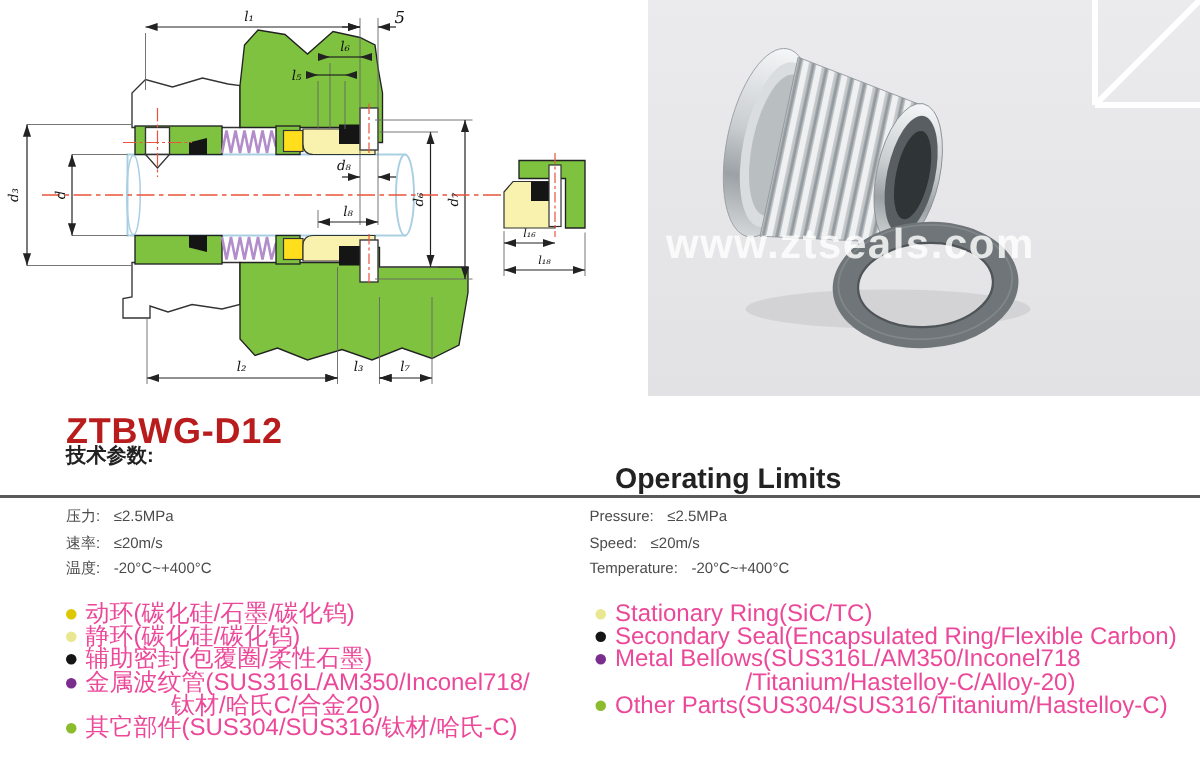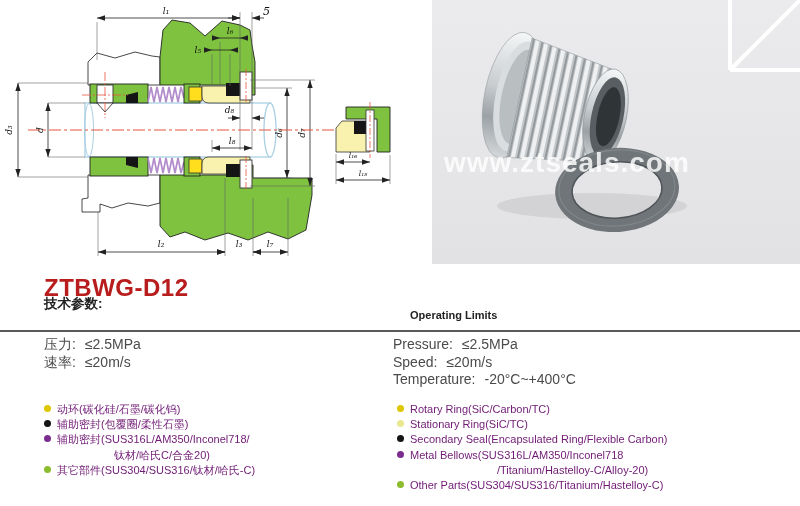--- a/index.html
+++ b/index.html
@@ -4,26 +4,26 @@
 <style>
   html,body{margin:0;padding:0;}
   body{
     width:800px;height:506px;position:relative;background:#ffffff;
     font-family:"Liberation Sans","DejaVu Sans",sans-serif;
     overflow:hidden;color:#4b4b4b;
   }
   .abs{position:absolute;}
   #title{left:44px;top:274px;font-size:24px;font-weight:bold;color:#b91c1c;letter-spacing:.5px;}
   .spec-header-cn{left:44px;top:295px;font-size:13.5px;font-weight:bold;color:#222;}
-  .spec-header-en{left:410px;top:309px;font-size:11px;font-weight:bold;color:#222;}
+  .spec-header-en{left:410px;top:309px;font-size:19px;font-weight:bold;color:#222;}
   #rule{left:0;top:330px;width:800px;height:2px;background:#5a5a5a;}
-  .spec-rows{top:336px;font-size:14px;line-height:17.5px;color:#4b4b4b;}
+  .spec-rows{top:336px;font-size:10px;line-height:17.5px;color:#4b4b4b;}
   .spec-rows.cn{left:44px;} .spec-rows.en{left:393px;}
   .spec-row .val{margin-left:9px;}
-  .mat-list{top:402px;font-size:11px;line-height:15.2px;color:#701a75;}
+  .mat-list{top:402px;font-size:16px;line-height:15.2px;color:#ec4899;}
   .mat-list.cn{left:44px;} .mat-list.en{left:397px;}
   .bullet{display:inline-block;width:7px;height:7px;border-radius:50%;margin-right:6px;vertical-align:1px;background:#ccc;}
   .mat-cont.cn{padding-left:70px;} .mat-cont.en{padding-left:100px;}
   #drawing{left:0;top:0;}
   #photo{left:432px;top:0;}
   svg text{font-family:"DejaVu Serif","Liberation Serif",serif;}
   .dimlbl{font-style:italic;font-size:9px;fill:#111;}
   .dimlbl-sm{font-style:italic;font-size:7.5px;fill:#111;}
   .wm{font-family:"Liberation Sans","DejaVu Sans",sans-serif;font-weight:bold;}
 </style>
@@ -212,55 +212,58 @@
 <div class="abs spec-header-en">Operating Limits</div>
 <div id="rule" class="abs"></div>
 
 <div class="abs spec-rows cn">
   <div class="spec-row">
     <span class="lab">压力:</span><span class="val">≤2.5MPa</span>
   </div>
   <div class="spec-row">
     <span class="lab">速率:</span><span class="val">≤20m/s</span>
   </div>
+  <div class="spec-row">
+    <span class="lab">温度:</span><span class="val">-20°C~+400°C</span>
+  </div>
 </div>
 
 <div class="abs spec-rows en">
   <div class="spec-row">
     <span class="lab">Pressure:</span><span class="val">≤2.5MPa</span>
   </div>
   <div class="spec-row">
     <span class="lab">Speed:</span><span class="val">≤20m/s</span>
   </div>
   <div class="spec-row">
     <span class="lab">Temperature:</span><span class="val">-20°C~+400°C</span>
   </div>
 </div>
 
 <div class="abs mat-list cn">
   <div class="mat-item">
     <span class="bullet" style="background: rgb(221, 199, 0);"></span><span>动环(碳化硅/石墨/碳化钨)</span>
   </div>
   <div class="mat-item">
+    <span class="bullet" style="background: rgb(233, 231, 143);"></span><span>静环(碳化硅/碳化钨)</span>
+  </div>
+  <div class="mat-item">
     <span class="bullet" style="background: rgb(21, 21, 21);"></span><span>辅助密封(包覆圈/柔性石墨)</span>
   </div>
   <div class="mat-item">
-    <span class="bullet" style="background: rgb(123, 45, 142);"></span><span>辅助密封(SUS316L/AM350/Inconel718/</span>
+    <span class="bullet" style="background: rgb(123, 45, 142);"></span><span>金属波纹管(SUS316L/AM350/Inconel718/</span>
   </div>
   <div class="mat-cont cn">钛材/哈氏C/合金20)</div>
   <div class="mat-item">
     <span class="bullet" style="background: rgb(139, 188, 46);"></span><span>其它部件(SUS304/SUS316/钛材/哈氏-C)</span>
   </div>
 </div>
 
 <div class="abs mat-list en">
   <div class="mat-item">
-    <span class="bullet" style="background: rgb(221, 199, 0);"></span><span>Rotary Ring(SiC/Carbon/TC)</span>
-  </div>
-  <div class="mat-item">
     <span class="bullet" style="background: rgb(233, 231, 143);"></span><span>Stationary Ring(SiC/TC)</span>
   </div>
   <div class="mat-item">
     <span class="bullet" style="background: rgb(21, 21, 21);"></span><span>Secondary Seal(Encapsulated Ring/Flexible Carbon)</span>
   </div>
   <div class="mat-item">
     <span class="bullet" style="background: rgb(123, 45, 142);"></span><span>Metal Bellows(SUS316L/AM350/Inconel718</span>
   </div>
   <div class="mat-cont en">/Titanium/Hastelloy-C/Alloy-20)</div>
   <div class="mat-item">

